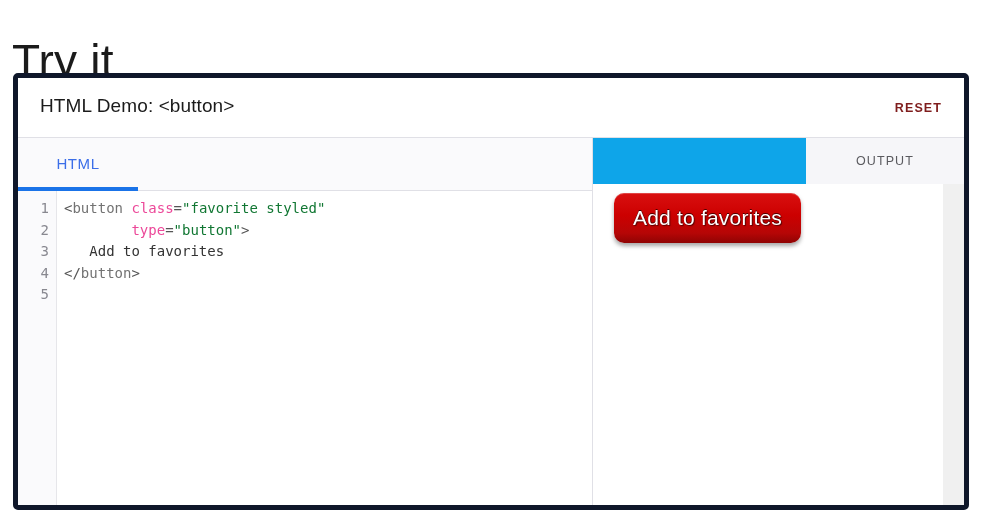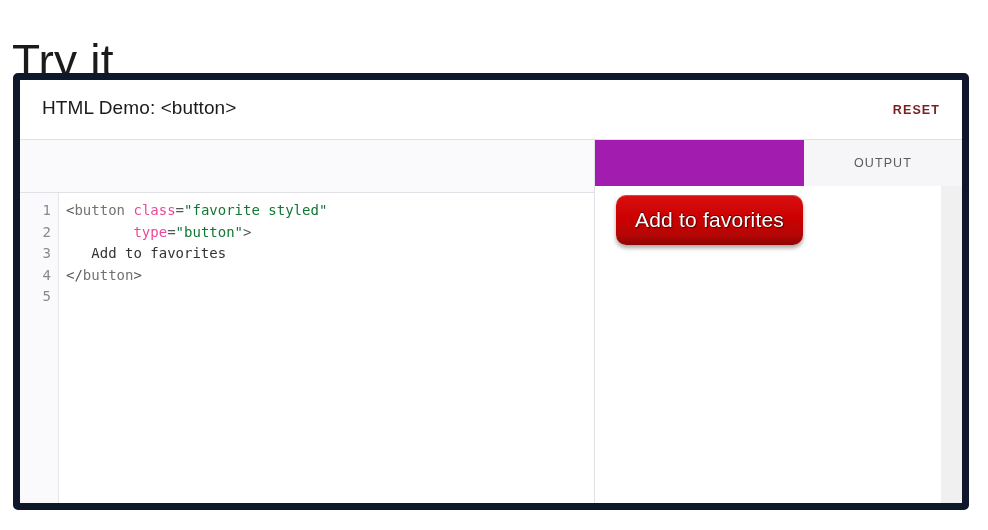--- a/index.html
+++ b/index.html
@@ -28,21 +28,21 @@
   }
 
   
   .demo-card {
     position: absolute;
     left: 13px;
     top: 73px;
     width: 956px;
     height: 437px;
     box-sizing: border-box;
-    border: 7px solid #0f172a;
+    border: 5px solid #0f172a;
     border-radius: 5px;
     background: #ffffff;
     overflow: hidden;
   }
 
   
   .demo-header {
     position: relative;
     height: 60px;
     box-sizing: border-box;
@@ -167,21 +167,21 @@
     position: relative;
     flex: 1;
     background: #ffffff;
     display: flex;
     flex-direction: column;
     overflow: hidden;
   }
   .output-tabbar {
     position: relative;
     height: 46px;
-    background: #a21caf;
+    background: #0ea5e9;
   }
   .output-tab {
     position: absolute;
     right: 0;
     top: 0;
     height: 46px;
     line-height: 46px;
     width: 158px;
     text-align: center;
     background: #f6f6f9;
@@ -235,20 +235,21 @@
   <div class="demo-header">
     <div class="demo-header-title">HTML Demo: &lt;button&gt;</div>
     <button class="reset-button">RESET</button>
   </div>
 
   <div class="demo-body">
 
     <div class="editor-pane">
 
       <div class="tab-bar">
+        <div class="tab active">HTML</div>
       </div>
 
       <div class="code-area">
         <div class="gutter" id="gutter">
             <div>1</div>
             <div>2</div>
             <div>3</div>
             <div>4</div>
             <div>5</div>
           </div>

